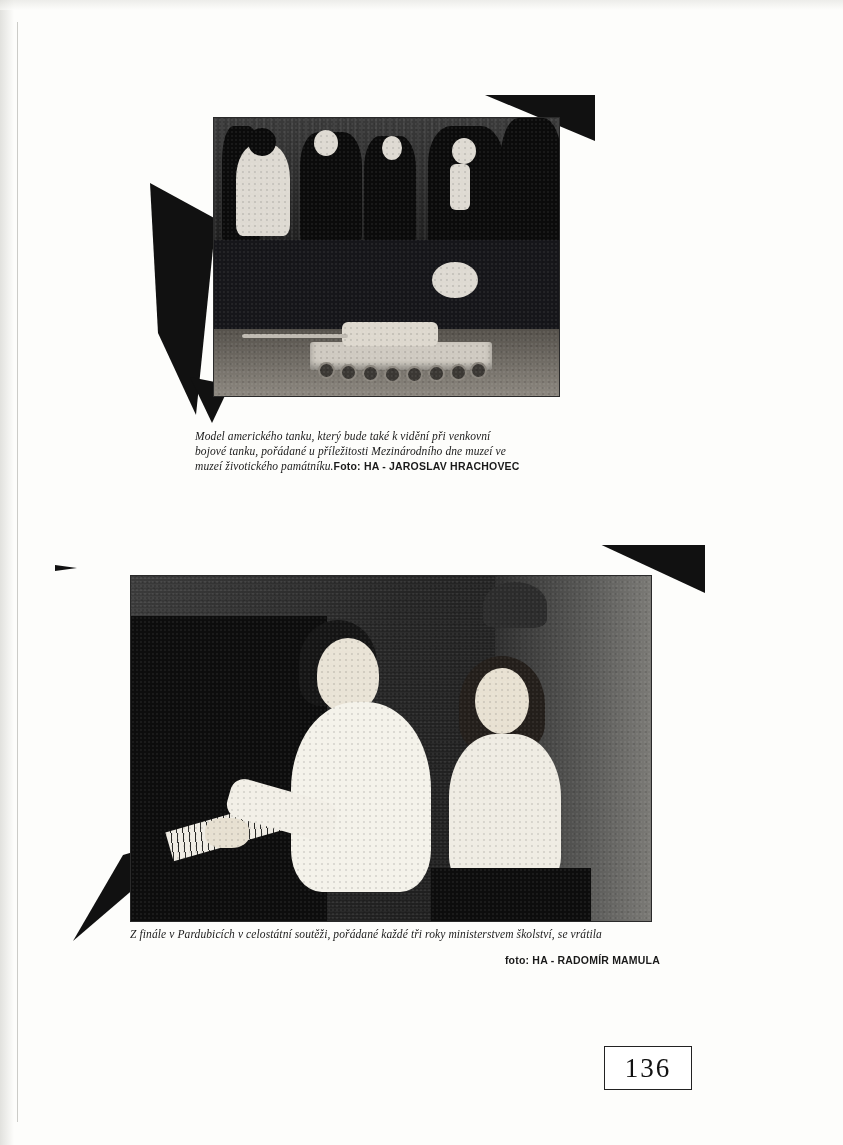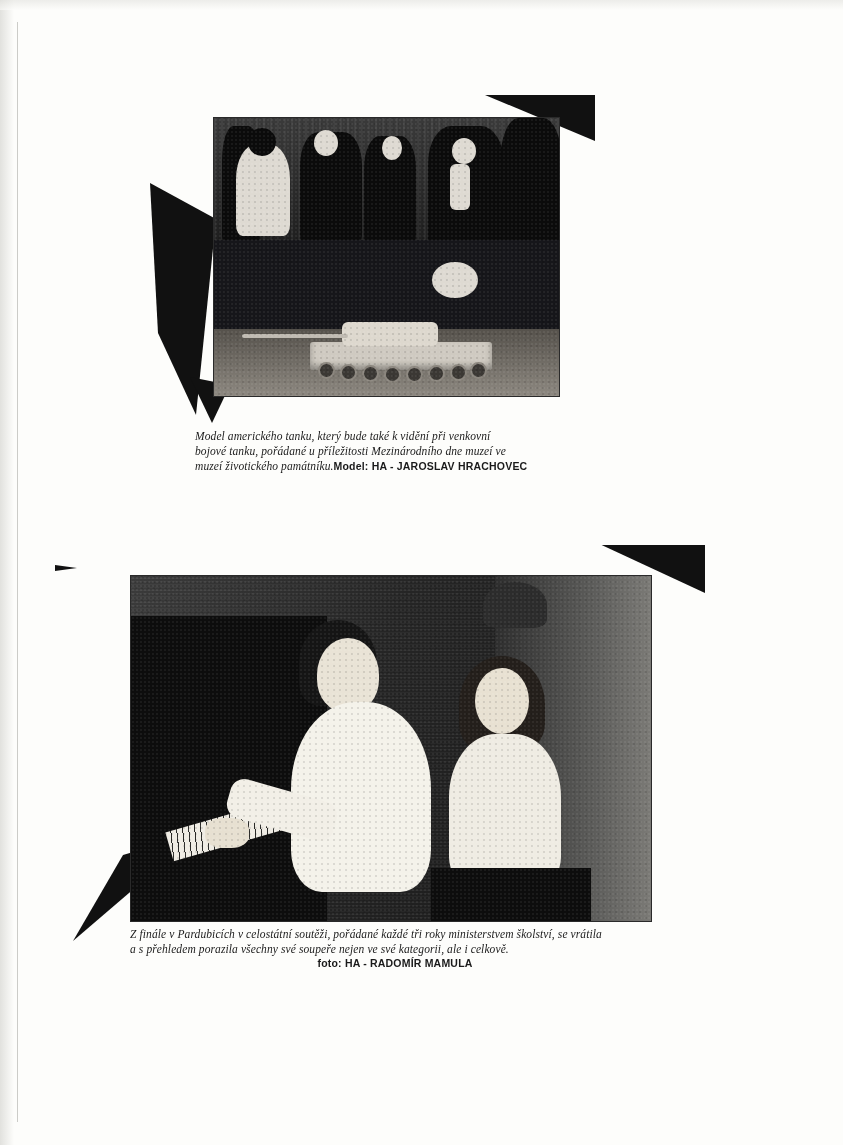--- a/index.html
+++ b/index.html
@@ -246,21 +246,21 @@
       <div class="p1-wheel" style="left:256px; top:244px;"></div>
 
       <div class="grain"></div>
     </div>
 
     <div class="cap-block" style="left:45px; top:306px; width:350px;margin-top:28px;">
       <div class="caption">
         <div class="cap-line">Model amerického tanku, který bude také k vidění při venkovní</div>
         <div class="cap-line">bojové tanku, pořádané u příležitosti Mezinárodního dne muzeí ve</div>
         <div class="cap-line">
-          <span>muzeí životického památníku.</span><span class="credit">Model: HA - JAROSLAV HRACHOVEC</span>
+          <span>muzeí životického památníku.</span><span class="credit">Foto: HA - JAROSLAV HRACHOVEC</span>
         </div>
       </div>
     </div>
   </div>
 
   <div class="clip" id="article2">
 
     <div class="wedge" style="left:540px; top:0px; width:110px; height:48px; clip-path: polygon(100% 0, 6% 0, 100% 100%);"></div>
     <div class="wedge" style="left:10px; top:300px; width:92px; height:96px; clip-path: polygon(92px 0, 92px 24px, 8px 96px, 58px 10px);"></div>
     <div class="wedge" style="left:0px; top:20px; width:22px; height:6px; clip-path: polygon(0 0, 22px 3px, 0 6px);"></div>
@@ -287,20 +287,22 @@
       <div class="p2-woman-head" style="left:344px; top:92px; width:54px; height:66px;"></div>
       <div class="p2-woman-shirt" style="left:318px; top:158px; width:112px; height:150px;"></div>
       <div class="p2-piano" style="left:300px; top:292px; width:160px; height:53px;"></div>
 
       <div class="grain"></div>
     </div>
 
     <div class="cap-block" style="left:75px; top:382px; width:530px;">
       <div class="caption">
         <div class="cap-line">Z finále v Pardubicích v celostátní soutěži, pořádané každé tři roky ministerstvem školství, se vrátila</div>
-        <div class="cap-line">a s přehledem porazila všechny své soupeře nejen ve své kategorii, ale i celkově.</div>
-        <div class="credit credit-right" style="margin-top:0;text-align:center;">foto: HA - RADOMÍR MAMULA</div>
+        <div class="credit credit-right" style="margin-top:12px;">foto: HA - RADOMÍR MAMULA</div>
       </div>
     </div>
   </div>
 
+  <div class="pagebox">
+    <div class="pagenum">136</div>
+  </div>
 
 </div>
 
 </body></html>

